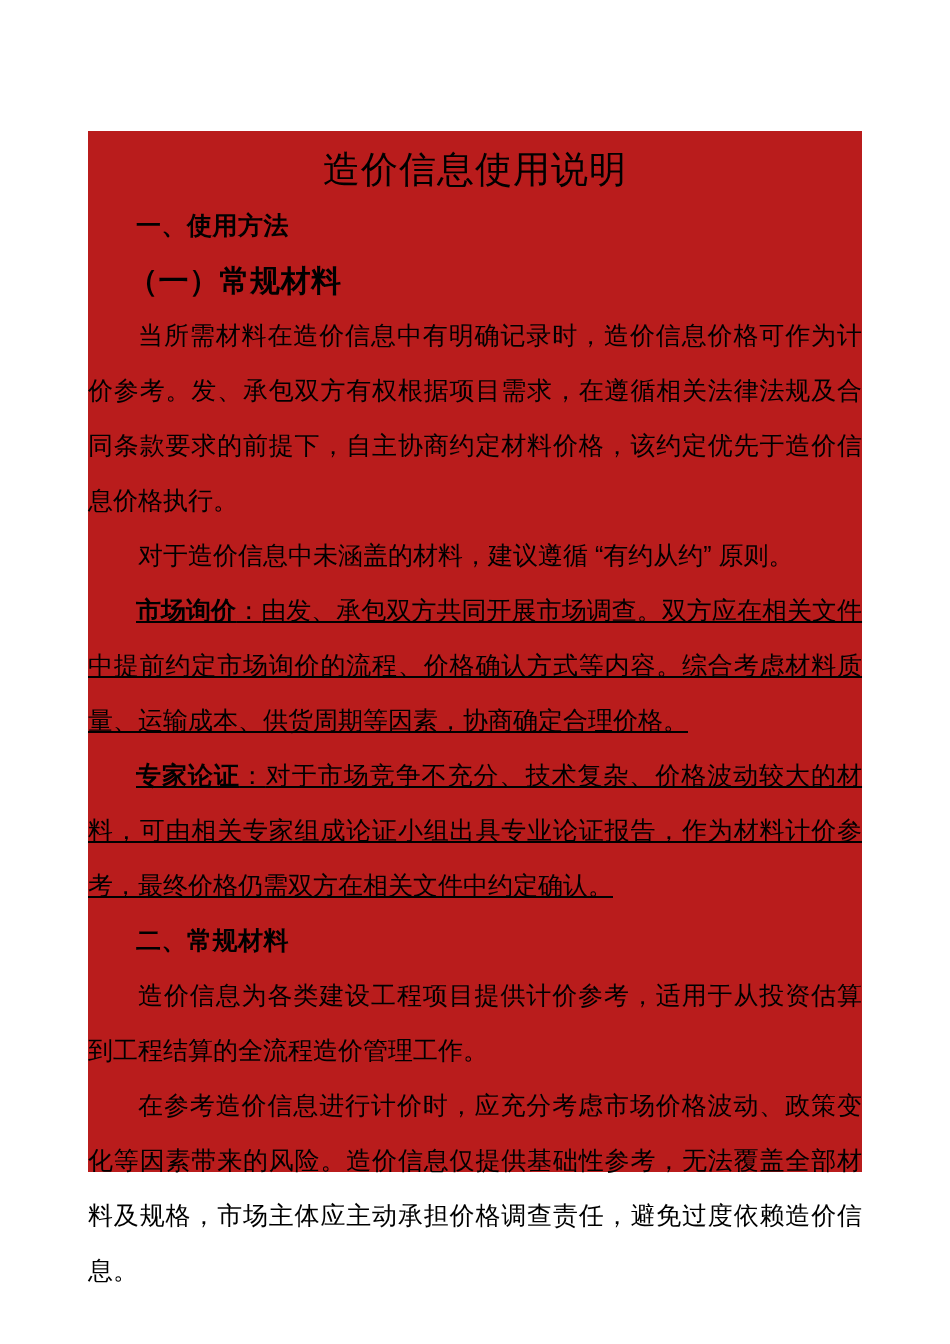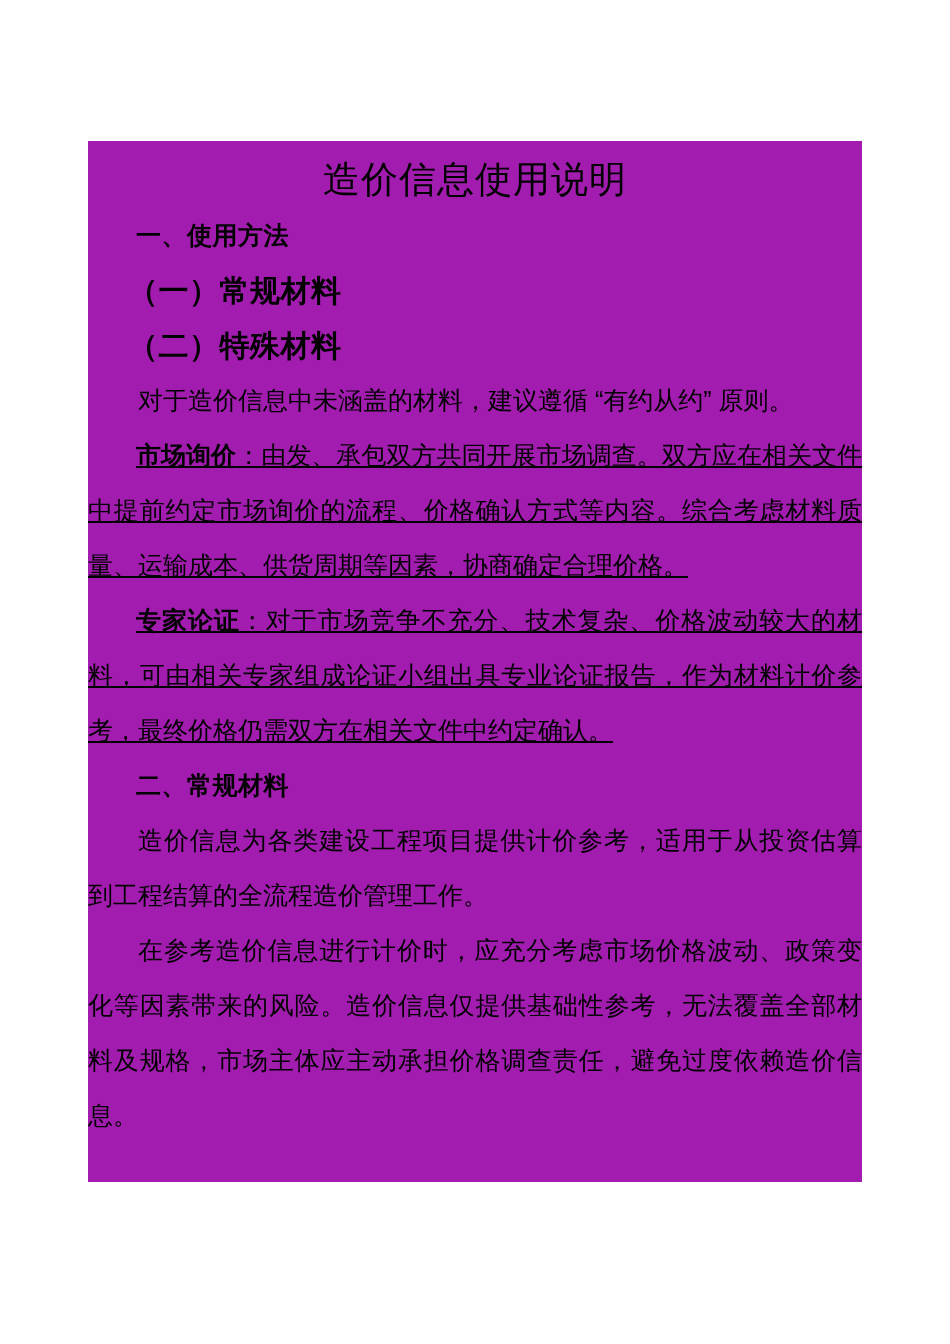--- a/index.html
+++ b/index.html
@@ -13,24 +13,24 @@
     position: relative;
     overflow: hidden;
     font-family: "Liberation Sans", "DejaVu Sans", sans-serif;
     -webkit-font-smoothing: antialiased;
   }
 
   
   #doc-page {
     position: absolute;
     left: 88px;
-    top: 141px;
+    top: 131px;
     width: 774px;
     height: 1041px;
-    background: #a21caf;
+    background: #b91c1c;
     box-sizing: border-box;
   }
 
   .section-heading {
     font-size: 25px;
     font-weight: bold;
     color: #000000;
     margin: 0;
     padding: 0;
     line-height: 55px;
@@ -78,22 +78,22 @@
 <body>
 
 <div id="doc-page">
 
   <div id="title-render" style="font-family:'Liberation Serif','DejaVu Serif',serif;font-size:37px;font-weight:400;color:#000;text-align:center;line-height:1.0;padding-top:20px;letter-spacing:1px;">造价信息使用说明</div>
 
   <div class="section-heading spacer-top-1">一、使用方法</div>
 
   <div class="sub-heading">（一）常规材料</div>
 
+  <div class="body-para">当所需材料在造价信息中有明确记录时，造价信息价格可作为计价参考。发、承包双方有权根据项目需求，在遵循相关法律法规及合同条款要求的前提下，自主协商约定材料价格，该约定优先于造价信息价格执行。</div>
 
-  <div class="sub-heading">（二）特殊材料</div>
 
   <div class="body-para">对于造价信息中未涵盖的材料，建议遵循 “有约从约” 原则。</div>
 
   <div class="body-para term-para"><span class="term-label">市场询价</span><span>：</span><span>由发、承包双方共同开展市场调查。双方应在相关文件中提前约定市场询价的流程、价格确认方式等内容。综合考虑材料质量、运输成本、供货周期等因素，协商确定合理价格。</span></div>
 
   <div class="body-para term-para"><span class="term-label">专家论证</span><span>：</span><span>对于市场竞争不充分、技术复杂、价格波动较大的材料，可由相关专家组成论证小组出具专业论证报告，作为材料计价参考，最终价格仍需双方在相关文件中约定确认。</span></div>
 
   <div class="section-heading">二、常规材料</div>
 
   <div class="body-para">造价信息为各类建设工程项目提供计价参考，适用于从投资估算到工程结算的全流程造价管理工作。</div>

